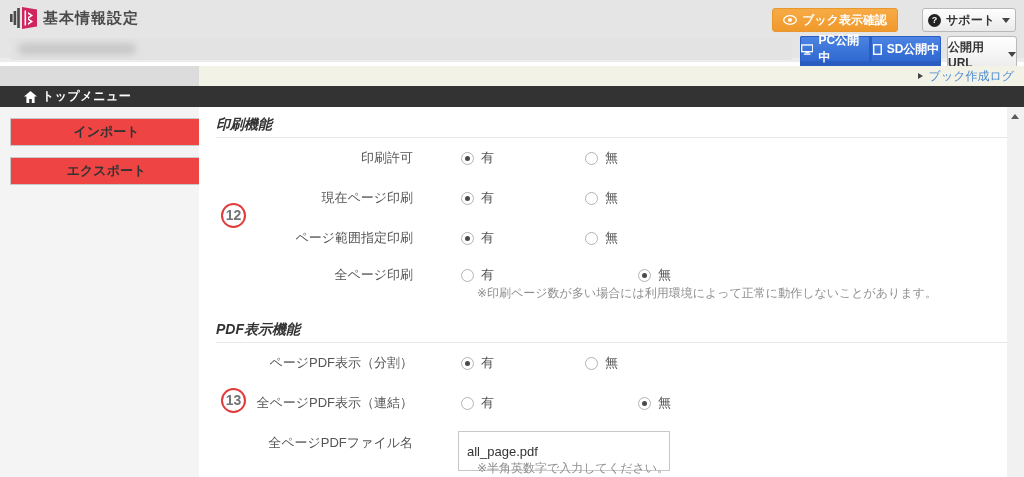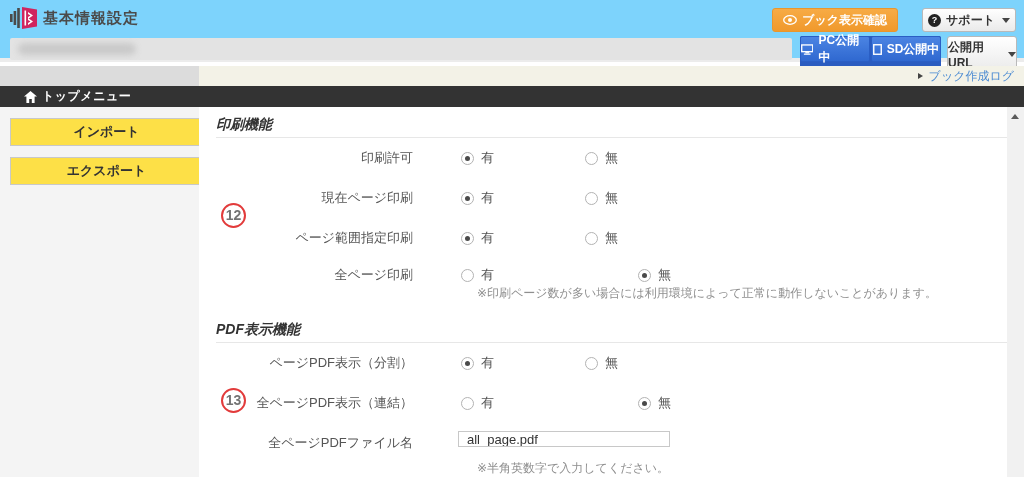--- a/index.html
+++ b/index.html
@@ -1,20 +1,20 @@
 <!DOCTYPE html>
 <html><head>
 <meta charset="utf-8">
 <style>
   * { margin:0; padding:0; box-sizing:border-box; }
   body { font-family:"Liberation Sans","DejaVu Sans",sans-serif; background:#888; }
   .screen { position:relative; width:1024px; height:477px; background:#fff; overflow:hidden; }
 
   
-  .hdr { position:absolute; top:0; left:0; right:0; height:62px; background:#7dd3fc; border-bottom:4px solid #ececec; }
+  .hdr { position:absolute; top:0; left:0; right:0; height:62px; background:#e5e5e5; border-bottom:4px solid #ececec; }
   .logo { position:absolute; left:10px; top:6px; width:27px; height:24px; }
   .app-title { position:absolute; left:43px; top:9px; font-size:15px; font-weight:bold; color:#4b4b4b; letter-spacing:1px; }
 
   .btn { display:flex; align-items:center; justify-content:center; cursor:pointer; border-radius:3px; font-weight:bold; }
   .btn-preview { position:absolute; right:126px; top:8px; height:24px; padding:0 10px; gap:5px;
     background:linear-gradient(180deg,#f7ab45,#f0992c); border:1px solid #e8962e; color:#fff; font-size:12px; }
   .btn-support { position:absolute; right:8px; top:8px; height:24px; width:94px; gap:5px;
     background:linear-gradient(180deg,#ffffff,#eaeaea); border:1px solid #b9b9b9; color:#333; font-size:12px; }
   .qicon { display:inline-flex; align-items:center; justify-content:center; width:13px; height:13px;
     border-radius:50%; background:#222; color:#fff; font-size:9px; font-weight:bold; }
@@ -36,21 +36,21 @@
     font-size:12px; color:#4c8bd2; cursor:pointer; }
   .tri-right { width:0; height:0; border-top:3px solid transparent; border-bottom:3px solid transparent; border-left:5px solid #444; }
 
   
   .topbar { position:absolute; top:86px; left:0; right:0; height:21px; background:#333; display:flex; align-items:center; padding-left:24px; gap:5px; }
   .topbar-label { color:#fff; font-size:12px; font-weight:bold; letter-spacing:0.5px; }
 
   
   .sidebar { position:absolute; top:107px; left:0; width:199px; bottom:0; background:#f4f4f4; }
   .side-btn { margin:0 10px; width:193px; height:28px; line-height:26px; text-align:center;
-    background:#fde047; border:1px solid #c8c8c8; font-size:13px; font-weight:bold; color:#333; cursor:pointer; }
+    background:#ef4444; border:1px solid #c8c8c8; font-size:13px; font-weight:bold; color:#333; cursor:pointer; }
   .side-btn.first { margin-top:11px; }
   .side-btn + .side-btn { margin-top:11px; }
 
   
   .scrollbar { position:absolute; top:107px; right:0; width:17px; bottom:0; background:#f1f1f1; }
   .scroll-up { position:absolute; top:7px; left:4px; width:0; height:0;
     border-left:4px solid transparent; border-right:4px solid transparent; border-bottom:5px solid #5a5a5a; cursor:pointer; }
 
   
   .main { position:absolute; top:107px; left:199px; right:17px; bottom:0; background:#fff; color:#555; }
@@ -68,21 +68,21 @@
   .frow.tall .radio-item { top:17px; }
   .col1 { left:262px; } .col2 { left:386px; } .col2s { left:439px; }
   .radio { width:13px; height:13px; border:1px solid #b3b3b3; border-radius:50%; background:#fff; position:relative; flex:0 0 13px; }
   .radio.checked::after { content:""; position:absolute; left:3px; top:3px; width:5px; height:5px; border-radius:50%; background:#4a4a4a; }
   .radio-text { font-size:13px; color:#555; }
 
   .note { position:absolute; left:262px; font-size:12px; color:#8f8f8f; white-space:nowrap;margin-left:16px; }
   .frow.tall .note { top:27px; }
   .frow.file .note { top:37px; }
 
-  .text-input { position:absolute; left:259px; top:8px; width:212px; height:16px; border:1px solid #c8c8c8;
+  .text-input { position:absolute; left:259px; top:8px; width:212px; height:40px; border:1px solid #c8c8c8;
     font-family:"Liberation Sans","DejaVu Sans",sans-serif; font-size:13px; color:#333; padding:0 8px; background:#fff; }
 
   .annot { position:absolute; width:25px; height:25px; border:2px solid #e23b3b; border-radius:50%;
     color:#737373; font-size:14px; font-weight:bold; text-align:center; line-height:21px; }
   .annot-12 { left:22px; top:96px; }
   .annot-13 { left:22px; top:281px; }
 </style>
 </head>
 <body>
 

